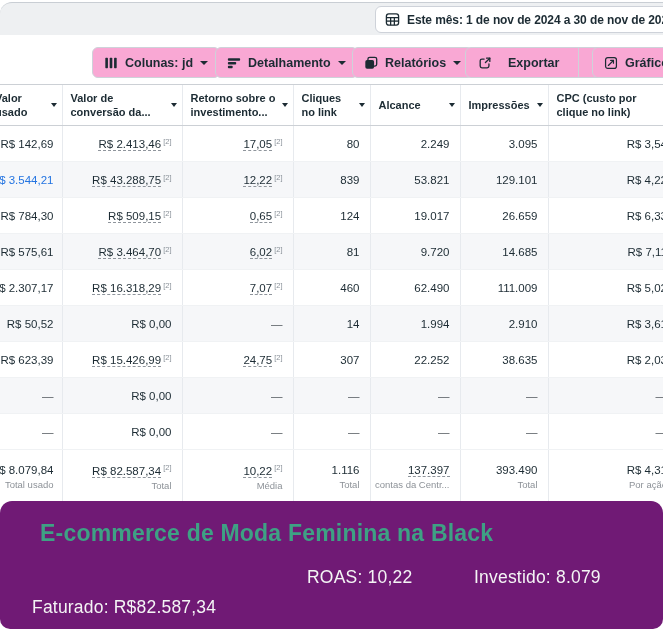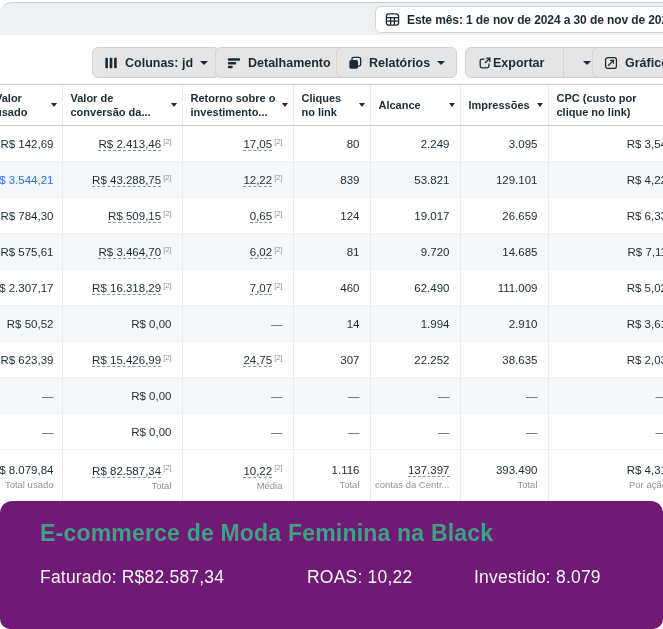--- a/index.html
+++ b/index.html
@@ -17,28 +17,28 @@
   }
   .date-btn{
     position:absolute;top:6px;left:375px;width:300px;height:27px;
     background:#fff;border:1px solid #ced2d9;border-radius:6px;
     display:flex;align-items:center;gap:7px;padding:0 9px;
     font-size:12px;font-weight:600;color:#1c2b33;letter-spacing:-.1px;
     box-sizing:border-box;white-space:nowrap;cursor:pointer;
   }
   
   .tb-btn{
-    position:absolute;top:47px;height:31px;background:#e5e5e5;
+    position:absolute;top:47px;height:31px;background:#f9a8d4;
     border:1px solid #ced2d9;border-radius:6px;
     display:inline-flex;align-items:center;gap:7px;padding:0 11px;
     font-size:12.5px;font-weight:600;color:#1c2b33;
     box-sizing:border-box;white-space:nowrap;cursor:pointer;
   }
   .split{padding:0;}
-  .split .seg-main{display:inline-flex;align-items:center;gap:1px;padding:0 12px;height:100%;}
+  .split .seg-main{display:inline-flex;align-items:center;gap:16px;padding:0 12px;height:100%;}
   .split .seg-div{width:1px;height:100%;background:#ced2d9;}
   .split .seg-caret{width:32px;height:100%;display:flex;align-items:center;justify-content:center;}
   .caret{
     width:0;height:0;border-left:4px solid transparent;border-right:4px solid transparent;
     border-top:4.5px solid #1c2b33;display:inline-block;
   }
   .icon{display:inline-flex;flex:none;}
   
   .table-viewport{position:absolute;top:84px;left:0;width:663px;height:417px;overflow:hidden;}
   table{
@@ -77,21 +77,21 @@
   
   .banner{
     position:absolute;top:501px;left:0;right:0;bottom:0;
     background:#701a75;border-radius:12px 12px 10px 10px;
   }
   .banner-title{
     position:absolute;left:40px;top:19px;
     font-size:23px;font-weight:700;color:#3ea184;letter-spacing:.2px;
   }
   .stat{position:absolute;top:66px;font-size:17.5px;font-weight:500;color:#f4f5f5;letter-spacing:.2px;}
-  .stat-0{left:40px;} .stat-1{left:307px;} .stat-2{left:474px;}
+  .stat-0{left:32px;margin-top:30px;} .stat-1{left:307px;} .stat-2{left:474px;}
 </style>
 </head>
 <body>
 
 <div class="top-band"></div>
 
 <div class="date-btn">
   <span class="icon">
     <svg width="15" height="15" viewBox="0 0 16 16" fill="none" stroke="#1c2b33" stroke-width="1.4">
       <rect x="1.5" y="2" width="13" height="12" rx="2.5"></rect>
@@ -122,21 +122,21 @@
     <svg width="14" height="14" viewBox="0 0 16 16" fill="#1c2b33">
       <rect x="1" y="2.5" width="14" height="2.8" rx="1"></rect>
         <rect x="1" y="6.8" width="9.5" height="2.8" rx="1"></rect>
         <rect x="1" y="11.1" width="5.5" height="2.8" rx="1"></rect>
     </svg>
   </span>
   <span>Detalhamento</span>
   <span class="caret"></span>
 </div>
 
-<div class="tb-btn" style="left:336px">
+<div class="tb-btn" style="left:352px">
   <span class="icon">
     <svg width="14" height="14" viewBox="0 0 16 16">
       <rect x="4.5" y="1.5" width="10" height="10" rx="2" fill="none" stroke="#1c2b33" stroke-width="1.5"></rect>
       <rect x="1.5" y="4.5" width="10" height="10" rx="2" fill="#1c2b33"></rect>
     </svg>
   </span>
   <span>Relatórios</span>
   <span class="caret"></span>
 </div>
 

